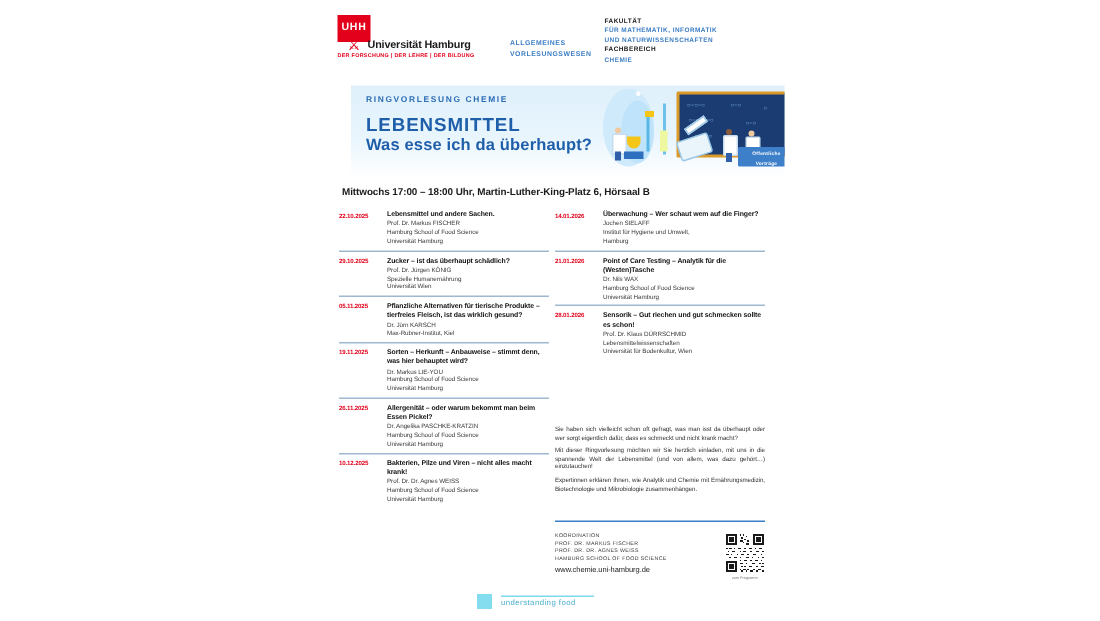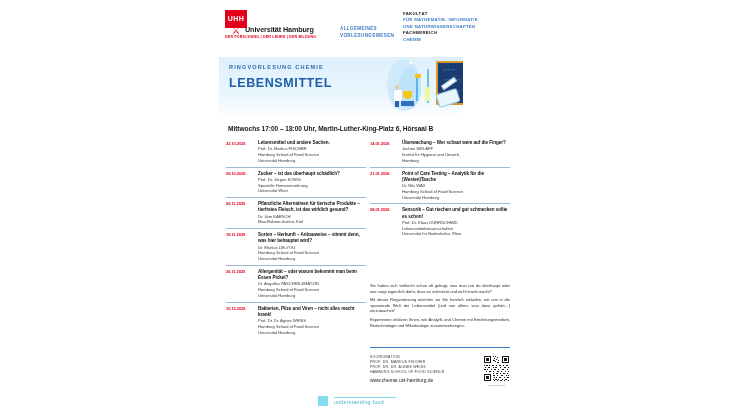--- a/index.html
+++ b/index.html
@@ -27,21 +27,21 @@
     white-space:nowrap;letter-spacing:.2px;}
 
   .allg{position:absolute;left:122px;top:18px;font-size:4.6px;color:#3c7ec4;font-weight:bold;
     letter-spacing:.35px;line-height:6.5px;white-space:nowrap;}
 
   .fak{position:absolute;left:185px;top:3px;line-height:6.4px;white-space:nowrap;}
   .fak .k{font-size:4.3px;font-weight:bold;color:#1a1a1a;letter-spacing:.3px;display:block;}
   .fak .v{font-size:4.3px;color:#3c7ec4;font-weight:bold;letter-spacing:.3px;display:block;}
 
   
-  .banner{position:absolute;left:1px;top:57px;width:244px;height:62px;
+  .banner{position:absolute;left:16px;top:57px;width:289px;height:62px;
     background:linear-gradient(180deg,#dff0fb 0%,#e8f5fd 55%,#ffffff 100%);
     overflow:hidden;}
   .banner .ring{position:absolute;left:10px;top:7px;font-size:5.6px;color:#2b6cb5;
     font-weight:600;letter-spacing:1.1px;white-space:nowrap;}
   .banner .big{position:absolute;left:10px;top:19px;font-size:12.5px;color:#1f5fa9;
     font-weight:bold;letter-spacing:.6px;white-space:nowrap;}
   .banner .sub{position:absolute;left:10px;top:34px;font-size:11px;color:#1f5fa9;
     font-weight:bold;letter-spacing:.1px;white-space:nowrap;}
   .badge{position:absolute;left:258px;top:41px;width:38px;height:13px;background:#3d7fc9;
     border-radius:1px;}
@@ -165,20 +165,21 @@
       <div class="ylw" style="left:36px;top:17px;width:6px;height:4px;background:#f5c518;"></div>
       <div class="ylw" style="left:48px;top:12px;width:1.6px;height:34px;background:#6ec1ea;"></div>
       <div class="ylw" style="left:46px;top:30px;width:5px;height:14px;background:#eef8a0;"></div>
       <div class="bluebox" style="left:58px;top:34px;width:20px;height:12px;background:#e9f4fb;border:.5px solid #9cc8e8;border-radius:2px;transform:rotate(-18deg);"></div>
       <div class="ylw" style="left:62px;top:24px;width:14px;height:3px;background:#ffffff;border:.5px solid #9cc8e8;transform:rotate(-35deg);"></div>
       <div class="swoosh" style="left:30px;top:4px;width:3px;height:3px;background:#ffffff;"></div>
     </div>
 
     <div class="ring">RINGVORLESUNG CHEMIE</div>
     <div class="big">LEBENSMITTEL</div>
+    <div class="sub">Was esse ich da überhaupt?</div>
 
     <div class="badge">
       <span>Öffentliche</span>
       <span>Vorträge</span>
     </div>
   </div>
 
   <div class="dateline">Mittwochs 17:00 – 18:00 Uhr, Martin-Luther-King-Platz 6, Hörsaal B</div>
 
   <div class="col colL">

